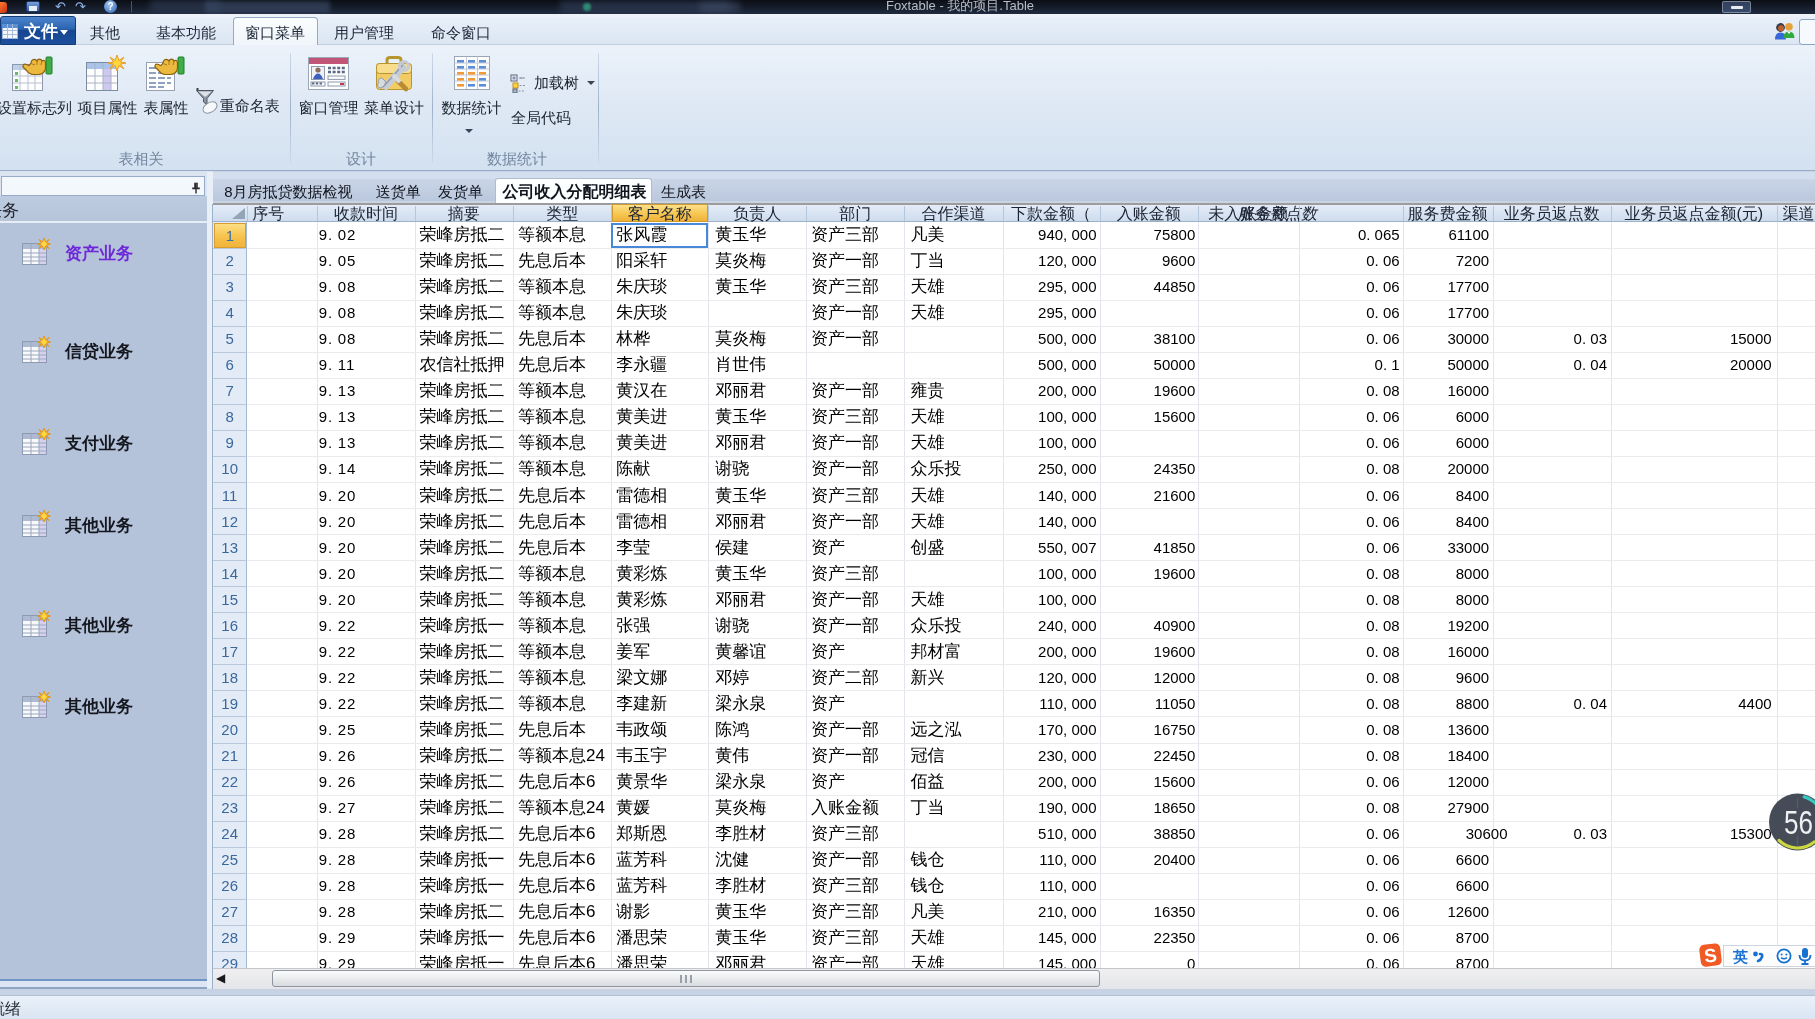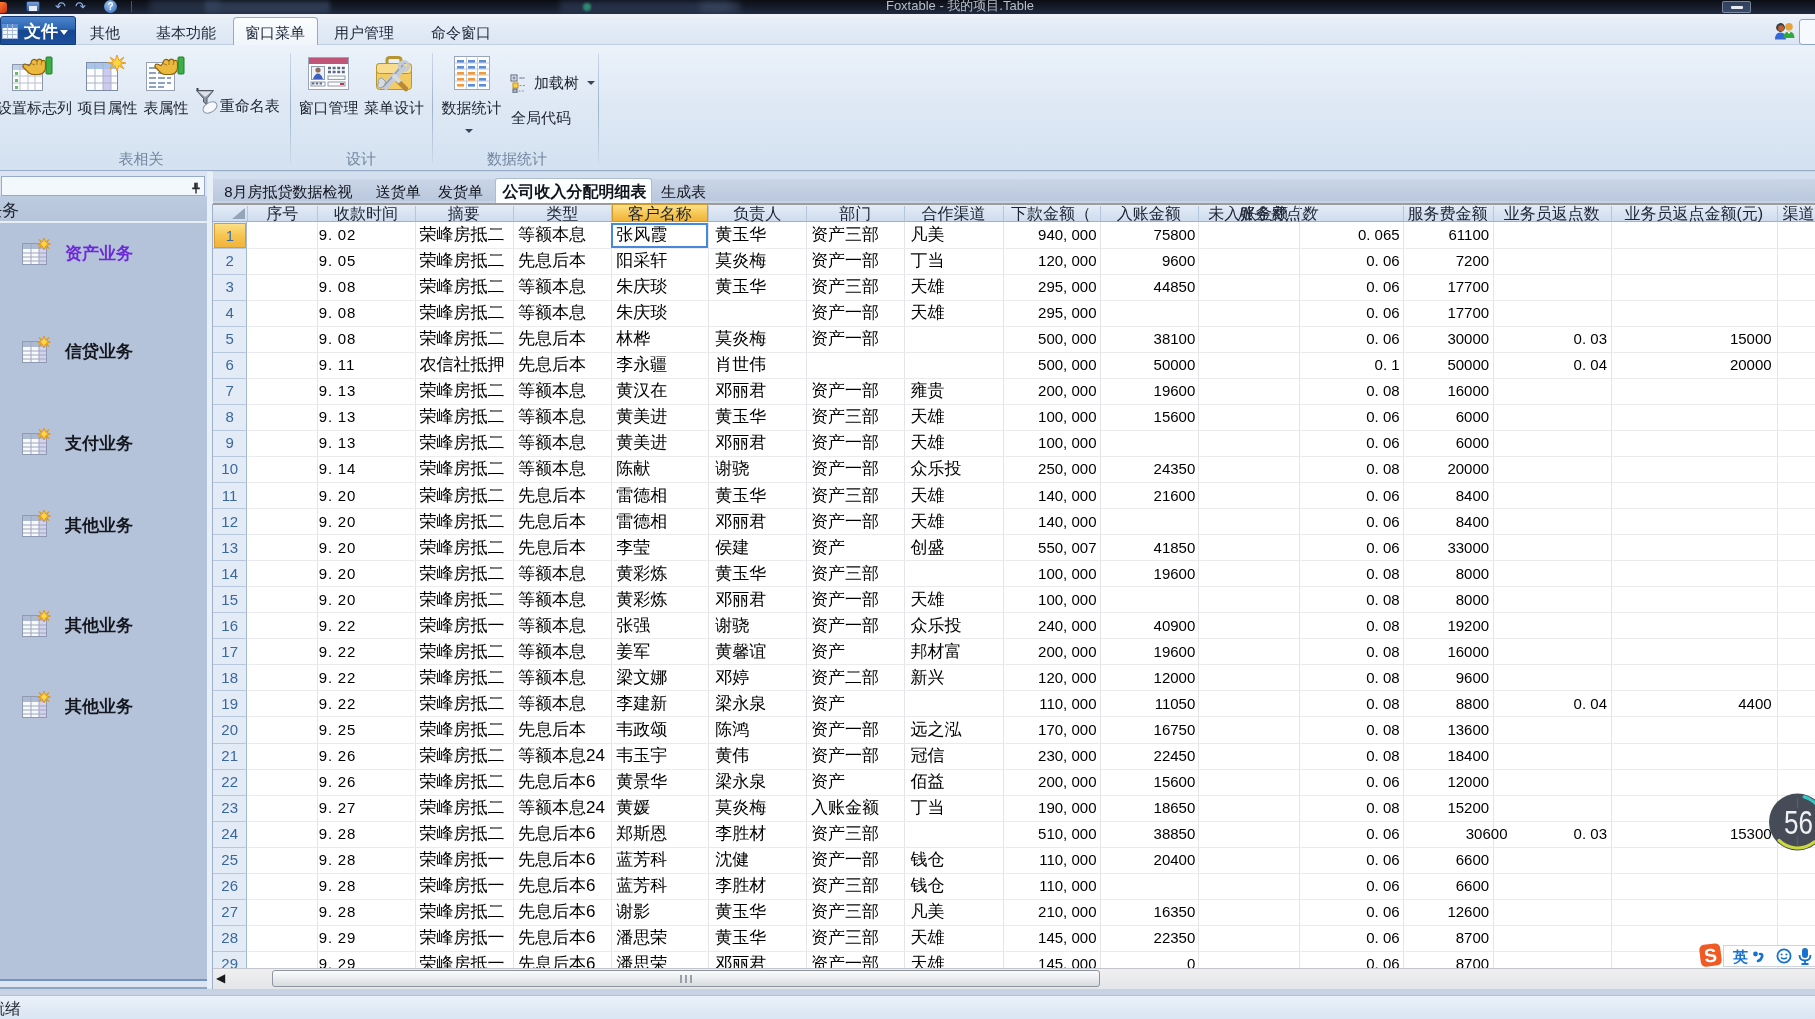--- a/index.html
+++ b/index.html
@@ -248,21 +248,21 @@
 <div class="a nw" style="left:375.7px;top:183.5px;color:#10141c;font-size:15px;line-height:15px;">送货单</div>
 <div class="a nw" style="left:437.9px;top:183.5px;color:#10141c;font-size:15px;line-height:15px;">发货单</div>
 <div class="a nw" style="left:502.6px;top:183.5px;color:#10141c;font-weight:bold;font-size:16px;line-height:16px;">公司收入分配明细表</div>
 <div class="a nw" style="left:661px;top:183.5px;color:#10141c;font-size:15px;line-height:15px;">生成表</div>
 <div class="a" style="left:213px;top:203.5px;width:1602px;height:764px;background:#fff"></div>
 <div class="a" style="left:212.2px;top:203.5px;width:1px;height:785px;background:#9db0ca"></div>
 <div class="a" style="left:213px;top:203px;width:1602px;height:1.6px;background:#9c9c9c"></div>
 <div class="a" style="left:213px;top:204.5px;width:1602px;height:17.5px;background:linear-gradient(180deg,#e4ecf8,#d7e3f2 55%,#ccdbed)"></div>
 <div class="a" style="left:213px;top:221.2px;width:1602px;height:1.2px;background:#9fb2cc"></div>
 <div class="a" style="left:231.5px;top:207.5px;width:0;height:0;border-left:13px solid transparent;border-bottom:11px solid #93a3b8"></div>
-<div class="a hdrc nw" style="left:252.3px;top:204.5px;width:60px;height:18.5px;text-align:center">序号</div>
+<div class="a hdrc nw" style="left:252.3px;top:204.5px;width:60px;height:18.5px;text-align:left">序号</div>
 <div class="a hdrc nw" style="left:317.3px;top:204.5px;width:97.19999999999999px;height:18.5px;">收款时间</div>
 <div class="a hdrc nw" style="left:414.5px;top:204.5px;width:98.5px;height:18.5px;">摘要</div>
 <div class="a hdrc nw" style="left:513px;top:204.5px;width:98.29999999999995px;height:18.5px;">类型</div>
 <div class="a" style="left:611.8px;top:203.7px;width:96.0px;height:18.3px;background:linear-gradient(180deg,#fce089,#f6c44f 60%,#efb339);border:1px solid #cf9a2e"></div>
 <div class="a hdrc nw" style="left:611.3px;top:204.5px;width:97.0px;height:18.5px;">客户名称</div>
 <div class="a hdrc nw" style="left:708.3px;top:204.5px;width:97.70000000000005px;height:18.5px;">负责人</div>
 <div class="a hdrc nw" style="left:806px;top:204.5px;width:98.39999999999998px;height:18.5px;">部门</div>
 <div class="a hdrc nw" style="left:904.4px;top:204.5px;width:98.30000000000007px;height:18.5px;">合作渠道</div>
 <div class="a hdrc nw" style="left:1002.7px;top:204.5px;width:96.79999999999995px;height:18.5px;">下款金额（</div>
 <div class="a hdrc nw" style="left:1099.5px;top:204.5px;width:98.29999999999995px;height:18.5px;">入账金额</div>
@@ -615,21 +615,21 @@
 <div class="a nw" style="left:318.8px;top:795.1px;height:26.05px;line-height:26.05px;font-size:15px;letter-spacing:0.8px">9. 27</div>
 <div class="a cjk nw" style="left:419.5px;top:795.1px;height:26.05px;line-height:26.05px">荣峰房抵二</div>
 <div class="a cjk nw" style="left:518px;top:795.1px;height:26.05px;line-height:26.05px">等额本息24</div>
 <div class="a cjk nw" style="left:616.3px;top:795.1px;height:26.05px;line-height:26.05px">黄媛</div>
 <div class="a cjk nw" style="left:715.3px;top:795.1px;height:26.05px;line-height:26.05px">莫炎梅</div>
 <div class="a cjk nw" style="left:811px;top:795.1px;height:26.05px;line-height:26.05px">入账金额</div>
 <div class="a cjk nw" style="left:910.4px;top:795.1px;height:26.05px;line-height:26.05px">丁当</div>
 <div class="a num nw" style="left:1002.7px;top:795.1px;width:93.79999999999995px;height:26.05px;line-height:26.05px">190, 000</div>
 <div class="a num nw" style="left:1099.5px;top:795.1px;width:95.79999999999995px;height:26.05px;line-height:26.05px">18650</div>
 <div class="a num nw" style="left:1298.5px;top:795.1px;width:101.09999999999991px;height:26.05px;line-height:26.05px">0. 08</div>
-<div class="a num nw" style="left:1402.6px;top:795.1px;width:86.5px;height:26.05px;line-height:26.05px">15200</div>
+<div class="a num nw" style="left:1402.6px;top:795.1px;width:86.5px;height:26.05px;line-height:26.05px">27900</div>
 <div class="a rn" style="left:213px;top:821.15px;width:33.30000000000001px;height:26.05px;line-height:26.05px">24</div>
 <div class="a" style="left:213px;top:846.6999999999999px;width:34.30000000000001px;height:1px;background:#b7c7dc"></div>
 <div class="a" style="left:247.3px;top:846.6999999999999px;width:1567.7px;height:1px;background:#e9ebef"></div>
 <div class="a nw" style="left:318.8px;top:821.15px;height:26.05px;line-height:26.05px;font-size:15px;letter-spacing:0.8px">9. 28</div>
 <div class="a cjk nw" style="left:419.5px;top:821.15px;height:26.05px;line-height:26.05px">荣峰房抵二</div>
 <div class="a cjk nw" style="left:518px;top:821.15px;height:26.05px;line-height:26.05px">先息后本6</div>
 <div class="a cjk nw" style="left:616.3px;top:821.15px;height:26.05px;line-height:26.05px">郑斯恩</div>
 <div class="a cjk nw" style="left:715.3px;top:821.15px;height:26.05px;line-height:26.05px">李胜材</div>
 <div class="a cjk nw" style="left:811px;top:821.15px;height:26.05px;line-height:26.05px">资产三部</div>
 <div class="a num nw" style="left:1002.7px;top:821.15px;width:93.79999999999995px;height:26.05px;line-height:26.05px">510, 000</div>

